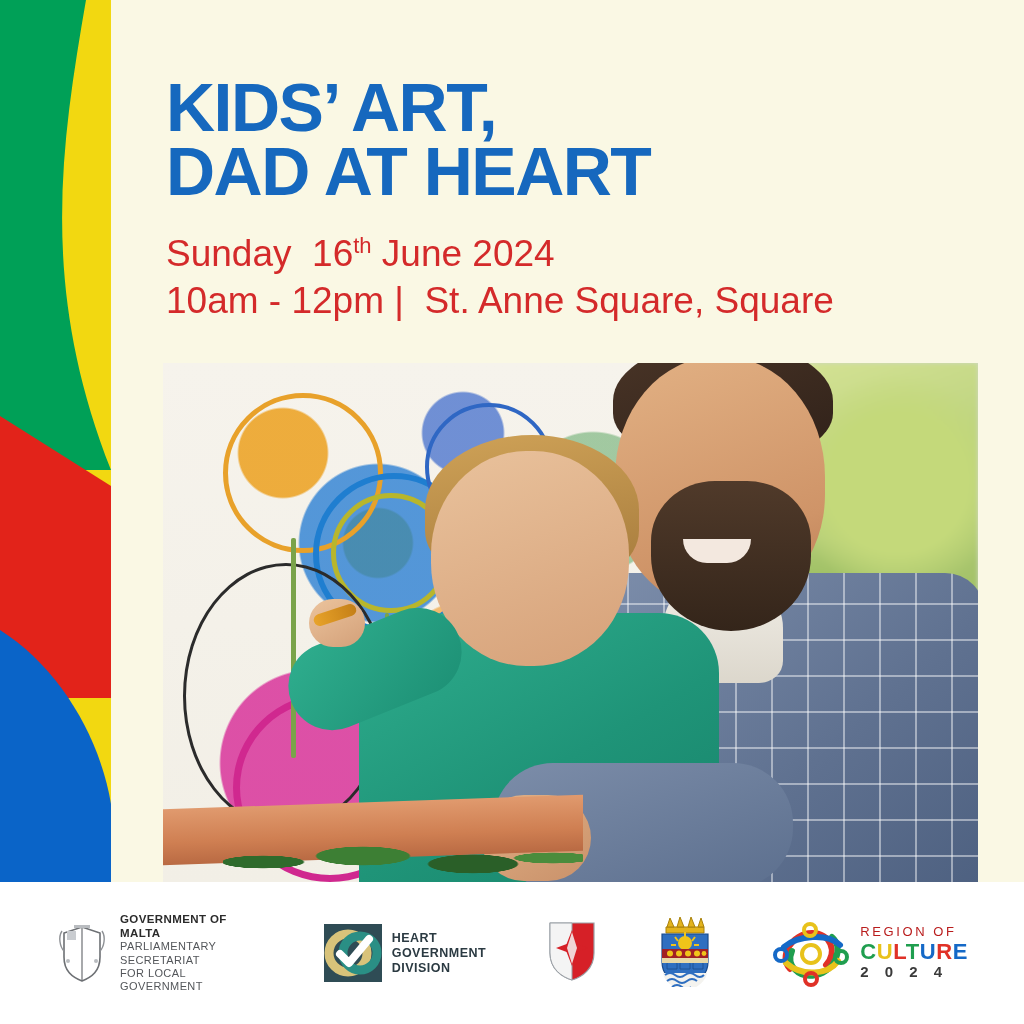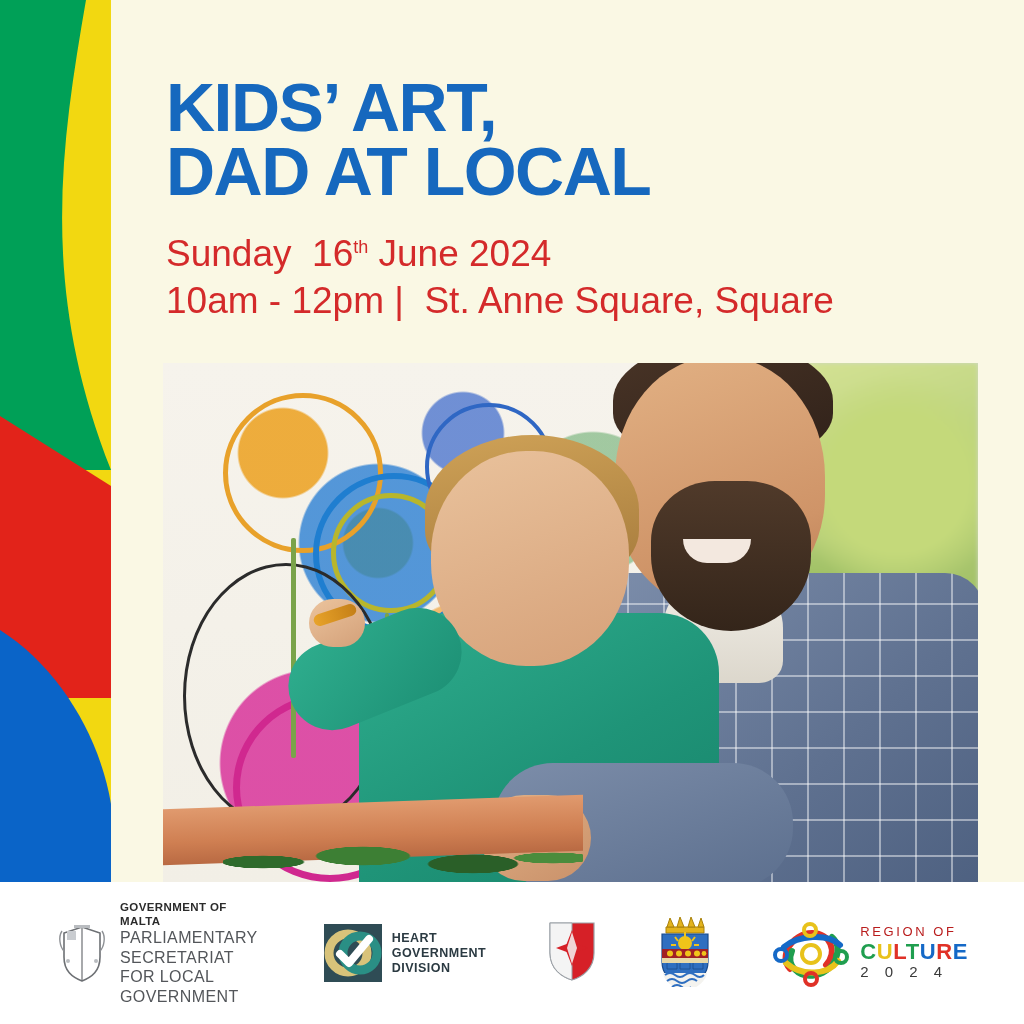--- a/index.html
+++ b/index.html
@@ -37,21 +37,21 @@
     margin:0;
     color:#1668BE;
     font-weight:bold;
     font-size:68px;
     line-height:0.94;
     letter-spacing:-1.5px;
   }
   .headline h1 .l2{display:block;}
   .subinfo{margin-top:26px;color:#D42A2A;font-size:37px;line-height:1.28;font-weight:400;letter-spacing:0px;}
   .subinfo .line{display:block;white-space:pre;}
-  .subinfo sup{font-size:18px;vertical-align:super;line-height:0;}
+  .subinfo sup{font-size:22px;vertical-align:super;line-height:0;}
 
   
   .photo{position:absolute;left:163px;top:363px;width:815px;height:519px;overflow:hidden;background:#cfd8c8;}
   .ph-layer{position:absolute;inset:0;}
   
   .wall{
     position:absolute;left:0;top:0;width:560px;height:519px;
     background:
       radial-gradient(circle at 120px 90px, rgba(236,160,30,.85) 0 44px, rgba(236,160,30,0) 46px),
       radial-gradient(circle at 300px 70px, rgba(40,90,200,.65) 0 40px, rgba(40,90,200,0) 42px),
@@ -138,56 +138,56 @@
   
   .footer{position:absolute;left:0;top:882px;width:1024px;height:142px;background:#ffffff;
     display:flex;align-items:center;}
   .logos{display:flex;align-items:center;width:100%;padding:0 56px;box-sizing:border-box;gap:0;}
   .logo{display:flex;align-items:center;}
 
   .gov{gap:12px;}
   .gov .arms{width:52px;height:64px;}
   .gov .txt{line-height:1.22;color:#53565A;}
   .gov .t1{font-size:11.5px;font-weight:bold;letter-spacing:.4px;color:#2b2b2b;}
-  .gov .t2,.gov .t3{font-size:16px;letter-spacing:.4px;}
+  .gov .t2,.gov .t3{font-size:11px;letter-spacing:.4px;}
 
   .lgd{gap:10px;margin-left:64px;}
   .lgd .mark{width:58px;height:58px;}
   .lgd .txt{line-height:1.2;color:#2b3a42;font-weight:bold;font-size:12.5px;letter-spacing:.5px;}
 
   .crest1{margin-left:60px;}
   .crest1 svg{width:52px;height:62px;}
   .crest2{margin-left:56px;}
   .crest2 svg{width:62px;height:72px;}
 
   .roc{margin-left:56px;gap:10px;}
   .roc .people{width:78px;height:72px;}
   .roc .txt{line-height:1.12;}
   .roc .r1{font-size:13px;letter-spacing:2.6px;color:#b91c1c;font-weight:normal;}
   .roc .r2{font-size:22px;font-weight:bold;letter-spacing:.6px;text-align:right;}
-  .roc .r3{font-size:15px;letter-spacing:6px;color:#3a3a3a;font-weight:normal;}
+  .roc .r3{font-size:15px;letter-spacing:6px;color:#3a3a3a;font-weight:bold;}
   .roc .c1{color:#1f9e4f;} .roc .c2{color:#e8c21b;} .roc .c3{color:#e03127;}
   .roc .c4{color:#1f9e4f;} .roc .c5{color:#1569c7;} .roc .c6{color:#e03127;}
   .roc .c7{color:#1569c7;}
 </style>
 </head>
 <body>
 
 <div class="poster">
 
   <div class="stripe">
     <div class="band band-green"></div>
     <div class="band band-red"></div>
     <div class="band band-blue"></div>
   </div>
 
   <div class="headline">
     <h1>
       <span class="l1">KIDS’ ART,</span>
-      <span class="l2">DAD AT LOCAL</span>
+      <span class="l2">DAD AT HEART</span>
     </h1>
     <div class="subinfo">
       <span class="line"><span>Sunday  16</span><sup>th</sup><span> June 2024</span></span>
       <span class="line">10am - 12pm |  St. Anne Square, Square</span>
     </div>
   </div>
 
   <div class="photo">
     <div class="ph-layer">
       <div class="bokeh"></div>

